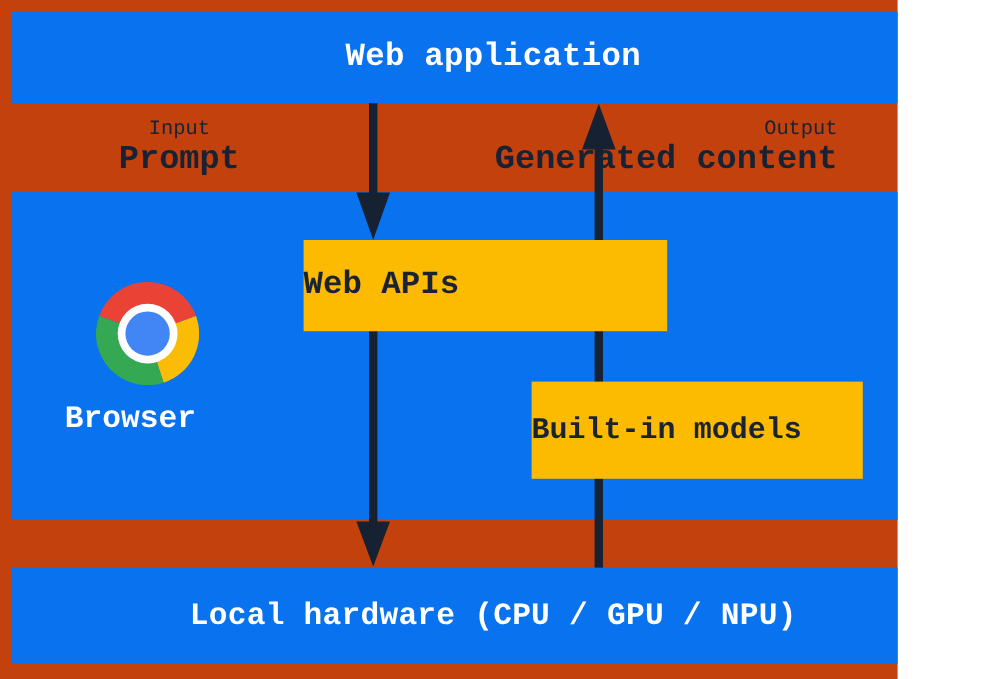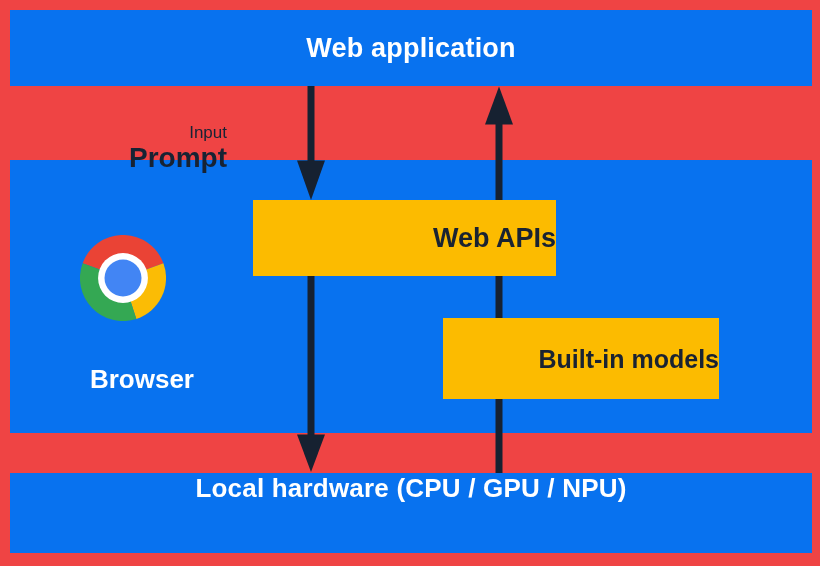--- a/index.html
+++ b/index.html
@@ -1,69 +1,70 @@
 <!DOCTYPE html>
 <html><head>
 <meta charset="utf-8">
 <style>
   html, body { margin: 0; padding: 0; background: #ffffff; }
   body { font-family: "Liberation Sans", sans-serif; }
   #stage {
     position: relative;
-    width: 820px;
+    width: 748px;
     height: 566px;
-    background: #ef4444;
+    background: #c2410c;
     overflow: hidden;
+    font-family: Liberation Mono, monospace;
   }
   .band {
     position: absolute;
     left: 10px;
     width: 802px;
     background: #0872ef;
     z-index: 0;
   }
   #top-bar    { top: 10px;  height: 76px; display: flex; align-items: center; justify-content: center; }
   #mid-band   { top: 160px; height: 273px; }
-  #bottom-bar { top: 473px; height: 80px; display: flex; justify-content: center; }
+  #bottom-bar { top: 473px; height: 80px; display: flex; align-items: center; justify-content: center; }
 
   .bar-title {
     color: #ffffff;
     font-weight: bold;
     font-size: 27px;
     letter-spacing: 0.2px;
   }
   #bottom-bar .bar-title { font-size: 26px; }
 
   .gap-label {
     position: absolute;
     top: 97px;
     color: #172334;
     z-index: 1;
   }
-  #input-label-group  { left: 129px; text-align: right; margin-top: 24px; }
+  #input-label-group  { left: 99px; text-align: center; }
   #output-label-group { right: 50px; text-align: right; }
   .gap-line1 { font-size: 17px; line-height: 23px; }
   .gap-line2 { font-size: 28px; line-height: 27px; font-weight: bold; }
 
   #arrow-layer {
     position: absolute;
     left: 0; top: 0;
     width: 820px; height: 566px;
     z-index: 1;
     pointer-events: none;
   }
 
   .flow-box {
     position: absolute;
     background: #fcbb00;
     color: #1a2332;
     font-weight: bold;
     display: flex;
     flex-direction: column;
-    align-items: flex-end;
+    align-items: flex-start;
     justify-content: center;
     text-align: center;
     z-index: 2;
   }
   #web-apis-box {
     left: 253px; top: 200px;
     width: 303px; height: 76px;
     font-size: 27px;
   }
   #builtin-models-box {
@@ -74,23 +75,23 @@
   }
 
   #chrome-logo {
     position: absolute;
     left: 80px; top: 235px;
     width: 86px; height: 86px;
     z-index: 1;
   }
   #browser-label {
     position: absolute;
-    left: 54px; top: 364px;
+    left: 54px; top: 334px;
     width: 140px;
-    text-align: right;
+    text-align: left;
     color: #ffffff;
     font-weight: bold;
     font-size: 26px;
     z-index: 1;
   }
 </style>
 </head>
 <body>
 
 <div id="stage">
@@ -103,20 +104,24 @@
 
   <div class="band" id="bottom-bar">
     <div class="bar-title">Local hardware (CPU / GPU / NPU)</div>
   </div>
 
   <div class="gap-label" id="input-label-group">
     <div class="gap-line1">Input</div>
     <div class="gap-line2">Prompt</div>
   </div>
 
+  <div class="gap-label" id="output-label-group">
+    <div class="gap-line1">Output</div>
+    <div class="gap-line2">Generated content</div>
+  </div>
 
   <svg id="arrow-layer" viewBox="0 0 820 566" xmlns="http://www.w3.org/2000/svg">
 
     <g fill="#162131">
       <rect x="307.5" y="86" width="7" height="77"></rect>
       <path d="M297 160.5 L325 160.5 L311 200 Z"></path>
       <rect x="307.5" y="276" width="7" height="161"></rect>
       <path d="M297 434.5 L325 434.5 L311 472 Z"></path>
     </g>
 

